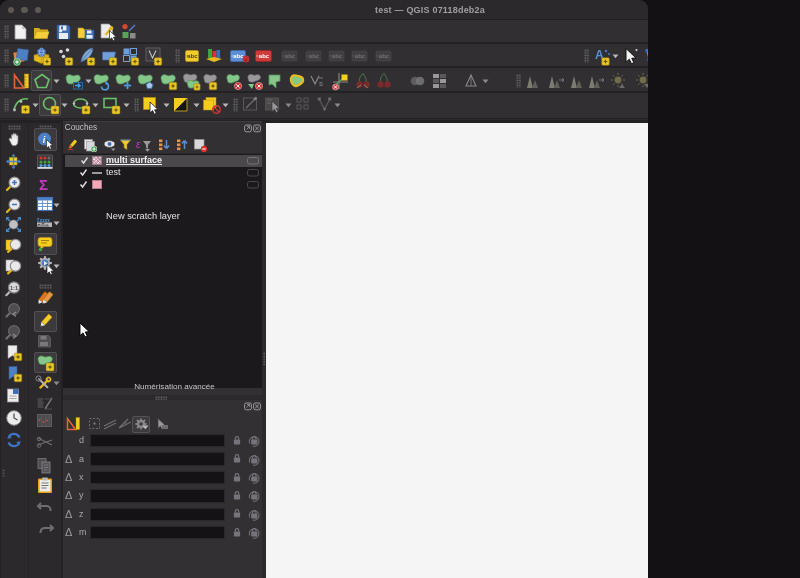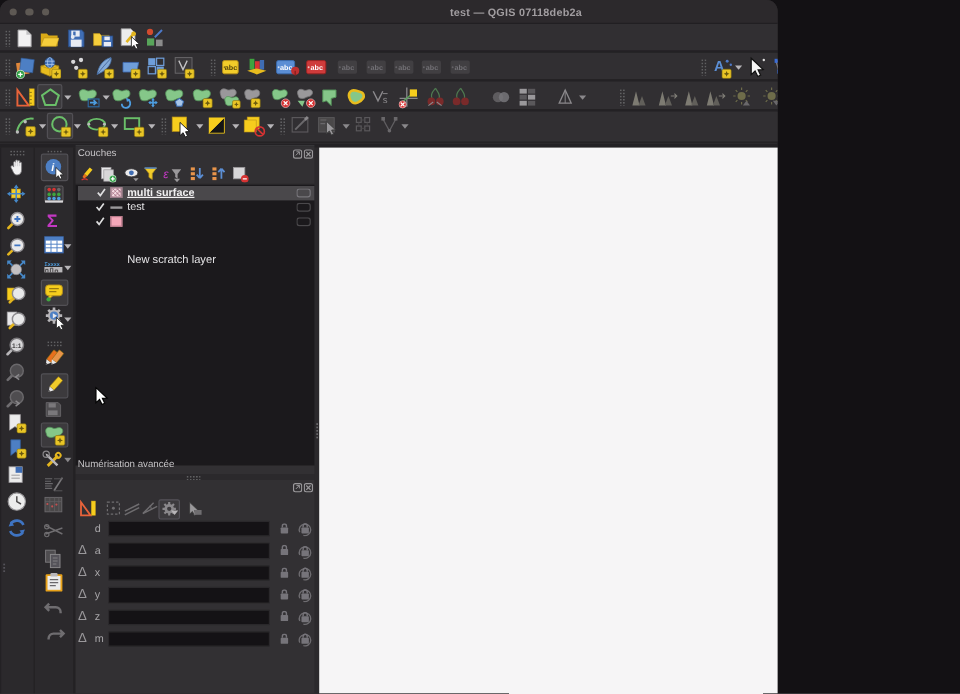--- a/index.html
+++ b/index.html
@@ -772,21 +772,21 @@
       <polyline points="1.5,4.5 3.6,7 7.5,1.5" fill="none" stroke="#dededf" stroke-width="1.4"></polyline>
     </svg>
     <div class="abs" style="left:92px;top:179.8px;width:9.5px;height:9.5px;background:#f4a7b9;border:0.5px solid #b87a8a;"></div>
     <div class="abs" style="left:106px;top:178.7px;font-size:9.3px;color:#e4e3e5;line-height:11.5px;margin-top:32px;">New scratch layer</div>
     <svg style="position:absolute;left:246.5px;top:180.5px;z-index:5" width="13" height="8">
       <rect x="0.5" y="0.5" width="11" height="6.5" rx="2" fill="none" stroke="#4a484b" stroke-width="1"></rect>
     </svg>
     <div class="abs" style="left:62.7px;top:395px;width:199.8px;height:4.5px;background:#2b292c;"></div>
     <div style="position:absolute;left:155px;top:395.5px;width:12px;height:5px;background-image:radial-gradient(circle,#606062 0.8px,transparent 1px);background-size:2.6px 2.6px;"></div>
     <div class="abs" style="left:62.7px;top:399.5px;width:199.8px;height:178.5px;background:#323033;"></div>
-    <div class="abs" style="left:64.8px;top:381px;width:150px;height:12px;font-size:8.1px;color:#c6c4c7;line-height:12px;">Numérisation avancée</div>
+    <div class="abs" style="left:64.8px;top:381px;width:150px;height:12px;font-size:8.1px;color:#c6c4c7;line-height:12px;text-align:right;">Numérisation avancée</div>
     <svg style="position:absolute;left:244px;top:401.5px;z-index:5" width="8" height="9">
       <rect x="0.6" y="1" width="6.8" height="6.8" rx="1.6" fill="none" stroke="#9a989b" stroke-width="1"></rect>
       <path d="M2.5,5.5 L5.5,2.5 M3,2.5 h2.5 v2.5" stroke="#9a989b" stroke-width="0.8" fill="none"></path>
     </svg>
     <svg style="position:absolute;left:253px;top:401.5px;z-index:5" width="8" height="9">
       <rect x="0.6" y="1" width="6.8" height="6.8" rx="1.6" fill="none" stroke="#9a989b" stroke-width="1"></rect>
       <path d="M2.2,2.6 L5.8,6.2 M5.8,2.6 L2.2,6.2" stroke="#9a989b" stroke-width="1"></path>
     </svg>
     <svg style="position:absolute;left:66px;top:416px;z-index:5" width="15" height="16">
       <path d="M1.5,13.5 L1.5,2.5 L9.5,13.5 Z" fill="none" stroke="#e8633a" stroke-width="1.5"></path>

